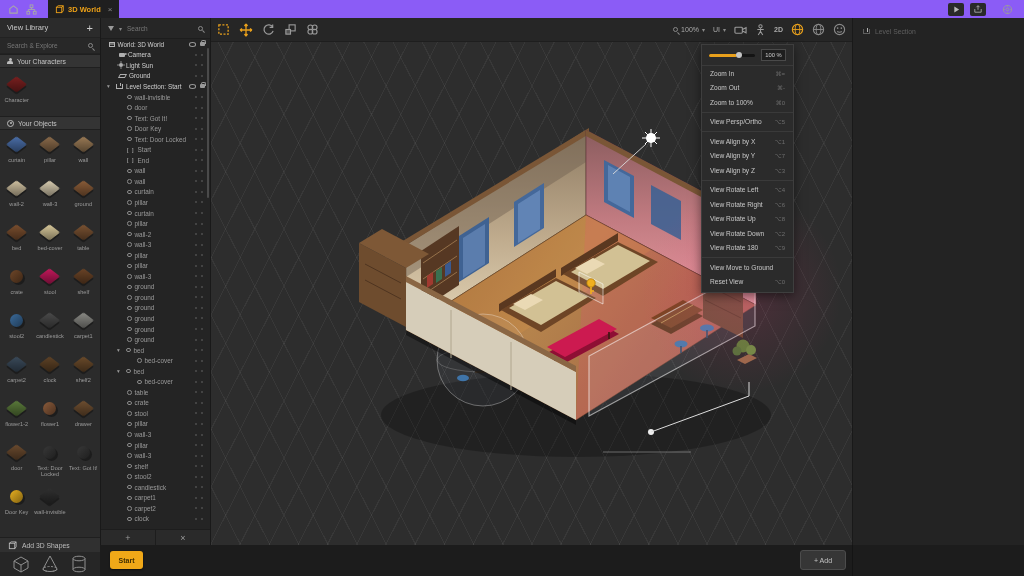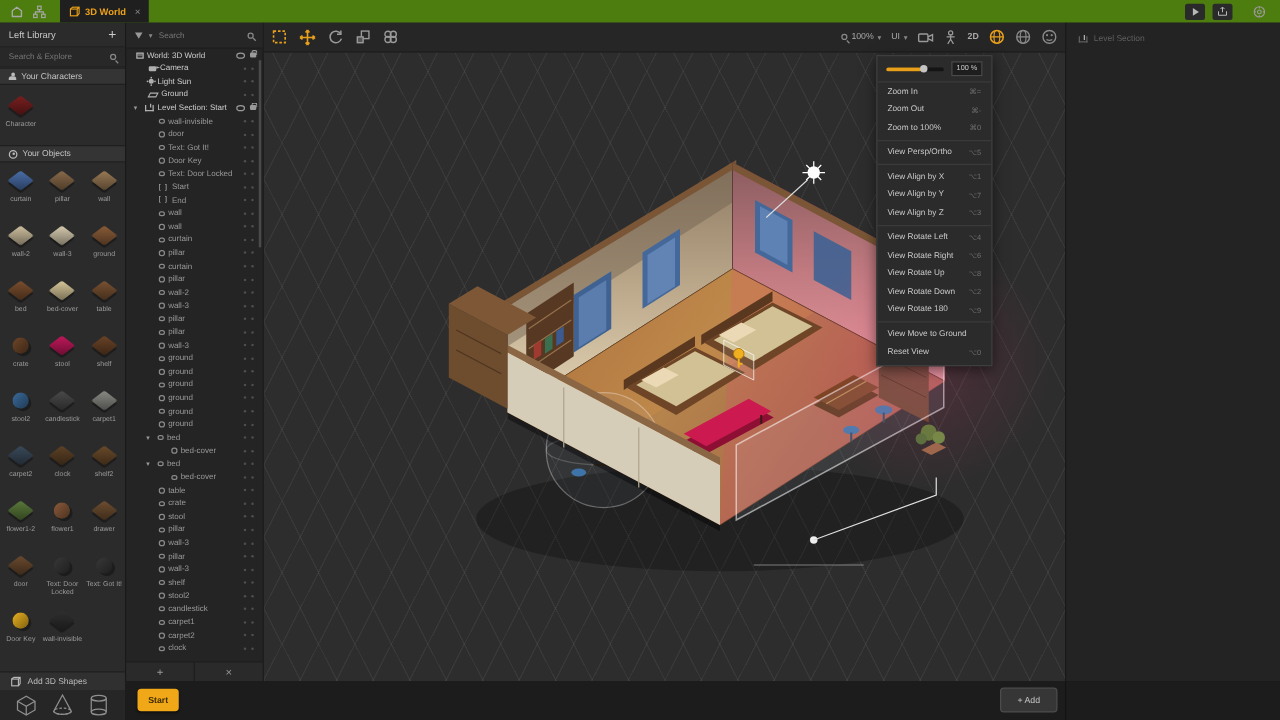--- a/index.html
+++ b/index.html
@@ -1,21 +1,21 @@
 <!DOCTYPE html>
 <html><head>
 <meta charset="utf-8">
 <style>
   * { margin:0; padding:0; box-sizing:border-box; }
   html,body { width:1024px; height:576px; overflow:hidden; background:#1a1a1a;
     font-family:"Liberation Sans", sans-serif; color:#bbb; }
   .abs { position:absolute; }
 
   
-  #topbar { position:absolute; top:0; left:0; width:1024px; height:18px; background:#4d7c0f;
+  #topbar { position:absolute; top:0; left:0; width:1024px; height:18px; background:#8b5cf6;
     display:flex; align-items:flex-start; z-index:30; }
   .tb-icon { width:18px; height:18px; display:flex; align-items:center; justify-content:center; cursor:pointer; }
   #tab { height:18px; background:#1f1f1f; display:flex; align-items:center; gap:4px; padding:0 7px; margin-left:8px; }
   #tab .tab-label { color:#eda117; font-size:7.5px; font-weight:bold; }
   #tab .tab-close { color:#888; font-size:8px; margin-left:3px; }
   #topbar-right { margin-left:auto; display:flex; align-items:center; gap:6px; padding-right:8px; }
   #topbar-right .tb-btn { width:16px; height:13px; background:#2a2a2a; border-radius:2px;
     display:flex; align-items:center; justify-content:center; }
 
   
@@ -180,21 +180,21 @@
           <circle cx="6" cy="6" r="4.5" fill="none" stroke="#9a9a9a"></circle>
           <circle cx="6" cy="6" r="1.6" fill="none" stroke="#9a9a9a"></circle>
           <path d="M6 1.5 V3 M6 9 V10.5 M1.5 6 H3 M9 6 H10.5" stroke="#9a9a9a"></path>
         </svg>
     </span>
   </div>
 </div>
 
 <div id="asset-panel">
   <div class="al-header">
-    <span>Left Library</span>
+    <span>View Library</span>
     <span class="al-plus">+</span>
   </div>
   <div class="al-search">
     <span>Search &amp; Explore</span>
     <span class="mag"></span>
   </div>
   <div class="section-hdr">
     <span class="person-ico"></span>
     <span>Your Characters</span>
   </div>

